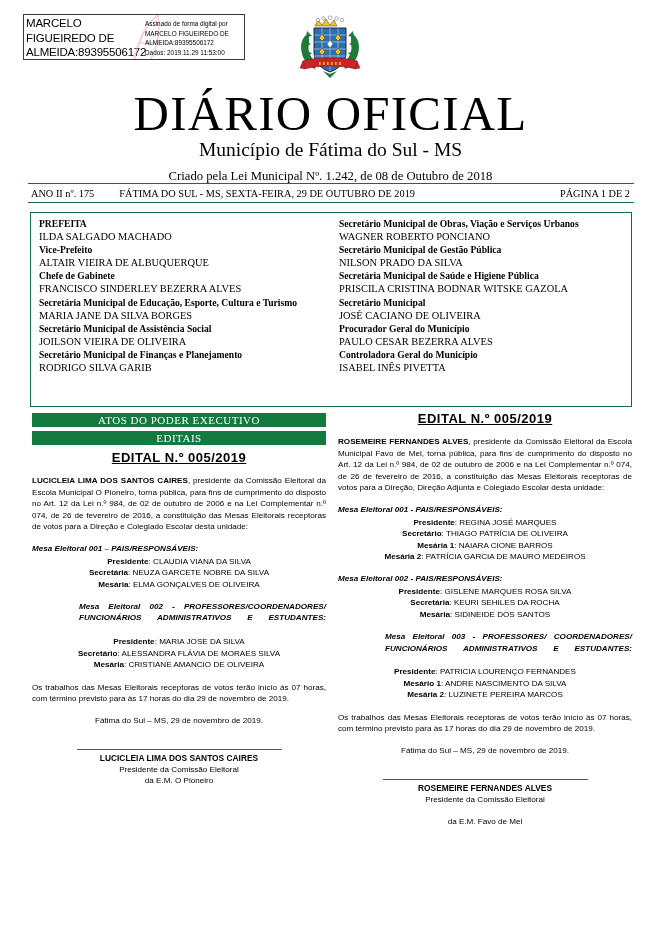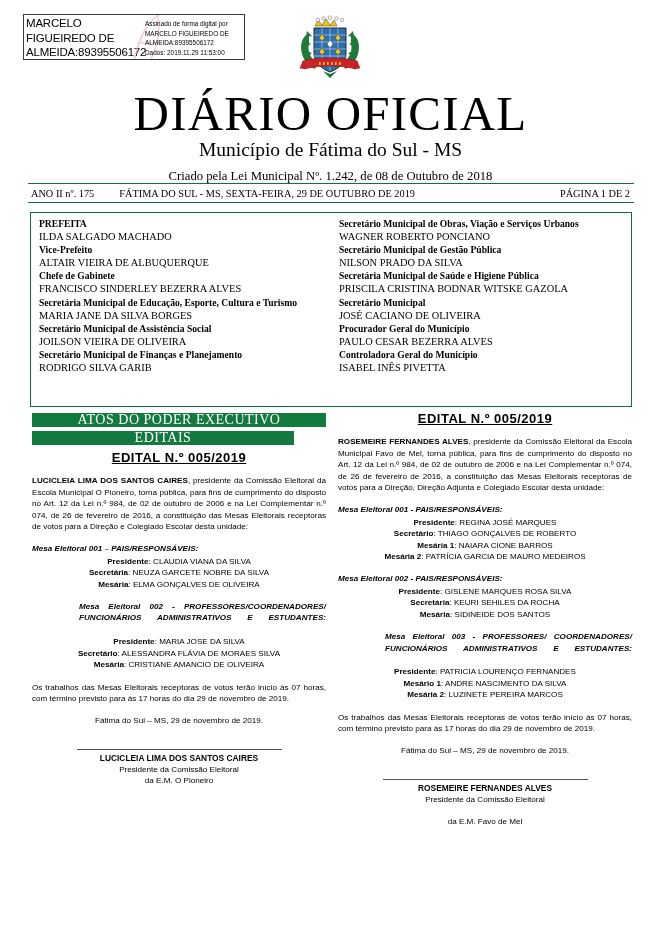--- a/index.html
+++ b/index.html
@@ -146,26 +146,26 @@
     line-height: 13.1px;
   }
 
   
   .banner {
     position: absolute;
     background: #12793f;
     color: #ffffff;
     text-align: center;
     font-family: "Liberation Serif", serif;
-    font-size: 14px;
+    font-size: 11px;
     letter-spacing: 0.5px;
     box-sizing: border-box;
   }
   #banner-atos { left: 32px; top: 413px; width: 294px; height: 14px; line-height: 14px; }
-  #banner-editais { left: 32px; top: 431px; width: 262px; height: 14px; line-height: 14px; }
+  #banner-editais { left: 32px; top: 431px; width: 294px; height: 14px; line-height: 14px; }
 
   
   .col-body {
     position: absolute;
     font-family: "Liberation Sans", sans-serif;
     font-size: 8.1px;
     line-height: 11.4px;
     text-align: justify;
   }
   #col-left  { left: 32px;  top: 452px; width: 294px; }
@@ -344,21 +344,21 @@
       <div class="tt">Presidente da Comissão Eleitoral</div>
       <div class="sc">da E.M. O Pioneiro</div>
     </div>
   </div>
 
 <div class="col-body" id="col-right">
     <div class="edital-head">EDITAL N.º 005/2019</div>
     <p class="para"><span class="lead">ROSEMEIRE FERNANDES ALVES</span><span>, presidente da Comissão Eleitoral da Escola Municipal Favo de Mel, torna pública, para fins de cumprimento do disposto no Art. 12 da Lei n.º 984, de 02 de outubro de 2006 e na Lei Complementar n.º 074, de 26 de fevereiro de 2016, a constituição das Mesas Eleitorais receptoras de votos para a Direção, Direção Adjunta e Colegiado Escolar desta unidade:</span></p>
     <div class="mesa-title">Mesa Eleitoral 001 - PAIS/RESPONSÁVEIS:</div>
     <div class="role-line"><span class="rl">Presidente</span><span>: </span><span>REGINA JOSÉ MARQUES</span></div>
-    <div class="role-line"><span class="rl">Secretário</span><span>: </span><span>THIAGO GONÇALVES DE ROBERTO</span></div>
+    <div class="role-line"><span class="rl">Secretário</span><span>: </span><span>THIAGO PATRÍCIA DE OLIVEIRA</span></div>
     <div class="role-line"><span class="rl">Mesária 1</span><span>: </span><span>NAIARA CIONE BARROS</span></div>
     <div class="role-line"><span class="rl">Mesária 2</span><span>: </span><span>PATRÍCIA GARCIA DE MAURO MEDEIROS</span></div>
     <div class="gap"></div>
     <div class="mesa-title">Mesa Eleitoral 002 - PAIS/RESPONSÁVEIS:</div>
     <div class="role-line"><span class="rl">Presidente</span><span>: </span><span>GISLENE MARQUES ROSA SILVA</span></div>
     <div class="role-line"><span class="rl">Secretária</span><span>: </span><span>KEURI SEHILES DA ROCHA</span></div>
     <div class="role-line"><span class="rl">Mesária</span><span>: </span><span>SIDINEIDE DOS SANTOS</span></div>
     <div class="gap"></div>
     <div class="mesa-title spread">Mesa Eleitoral 003 - PROFESSORES/ COORDENADORES/ FUNCIONÁRIOS ADMINISTRATIVOS E ESTUDANTES:</div>
     <div class="role-line"><span class="rl">Presidente</span><span>: </span><span>PATRICIA LOURENÇO FERNANDES</span></div>

